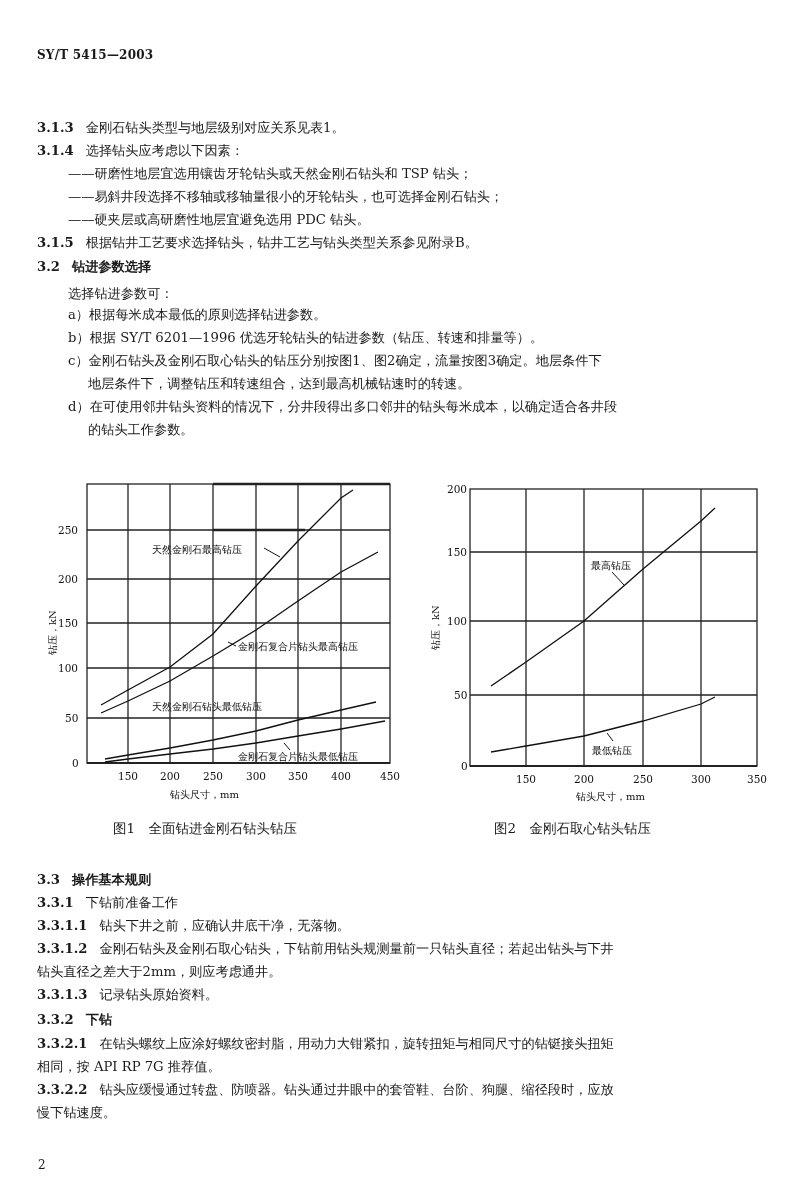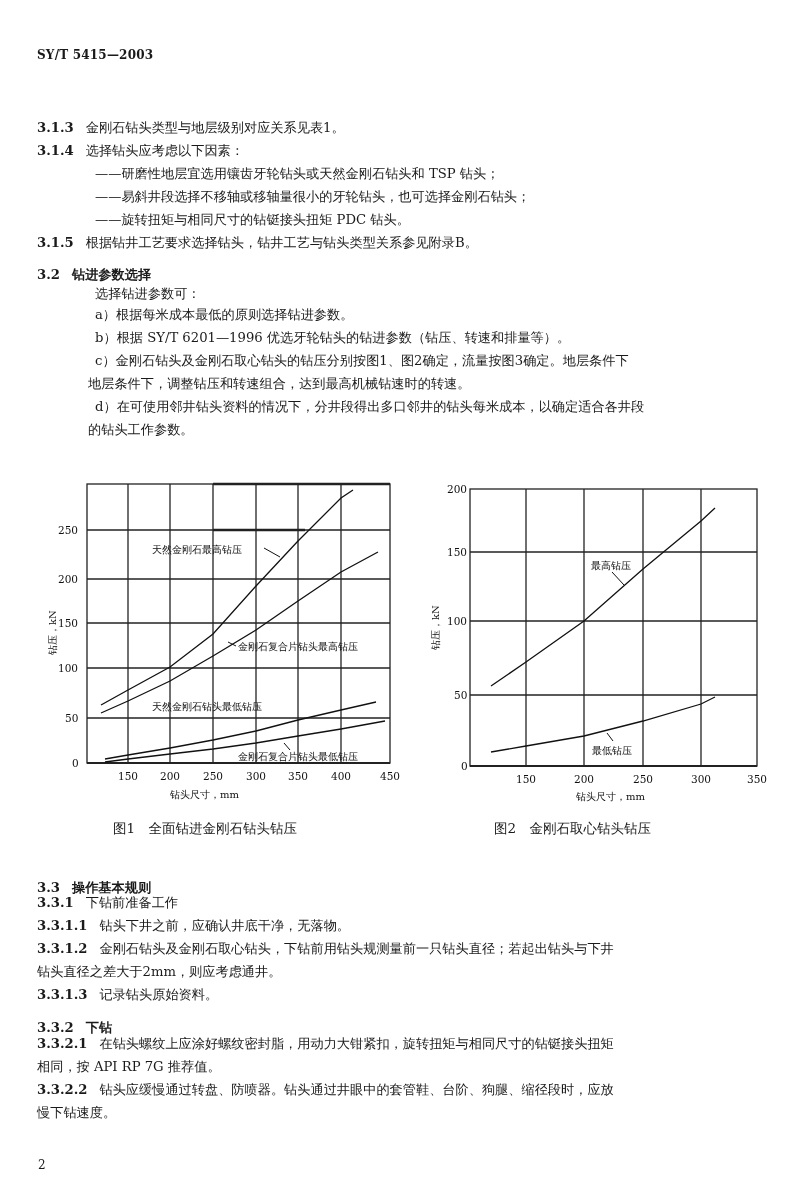--- a/index.html
+++ b/index.html
@@ -1,37 +1,37 @@
 <!DOCTYPE html>
 <html><head>
 <meta charset="utf-8">
 <style>
   html, body { margin: 0; padding: 0; background: #ffffff; }
   body { width: 800px; height: 1189px; position: relative; overflow: hidden;
          font-family: "DejaVu Serif", "Liberation Serif", serif; color: #1a1a1a; }
   .hdr { position: absolute; left: 37px; top: 48px; font-size: 12px; font-weight: bold; letter-spacing: 0.2px; }
   .line { position: absolute; left: 37px; font-size: 13.2px; line-height: 20px; white-space: nowrap; }
   .num { font-weight: bold; margin-right: 12px; }
-  .bold { font-weight: bold; margin-top: 8px; }
-  .ind1 { left: 68px; margin-left: 27px; }
+  .bold { font-weight: bold; }
+  .ind1 { left: 68px; }
   .ind2 { left: 88px; text-align: center; }
   .caption { position: absolute; font-size: 13.5px; font-weight: normal; white-space: nowrap; }
   .pageno { position: absolute; left: 38px; top: 1158px; font-size: 12px; }
   svg text { font-family: "DejaVu Serif", serif; fill: #111; }
 </style>
 </head>
 <body>
 
 <div class="hdr">SY/T 5415—2003</div>
 
 <div class="line" style="top:118px"><span class="num">3.1.3</span><span>金刚石钻头类型与地层级别对应关系见表1。</span></div>
 <div class="line" style="top:141px"><span class="num">3.1.4</span><span>选择钻头应考虑以下因素：</span></div>
 <div class="line ind1" style="top:164px">——研磨性地层宜选用镶齿牙轮钻头或天然金刚石钻头和 TSP 钻头；</div>
 <div class="line ind1" style="top:187px">——易斜井段选择不移轴或移轴量很小的牙轮钻头，也可选择金刚石钻头；</div>
-<div class="line ind1" style="top:210px">——旋转扭矩与相同尺寸的钻铤接头扭矩 PDC 钻头。</div>
+<div class="line ind1" style="top:210px">——硬夹层或高研磨性地层宜避免选用 PDC 钻头。</div>
 <div class="line" style="top:233px"><span class="num">3.1.5</span><span>根据钻井工艺要求选择钻头，钻井工艺与钻头类型关系参见附录B。</span></div>
 
 <div class="line bold" style="top:257px"><span class="num">3.2</span><span>钻进参数选择</span></div>
 <div class="line ind1" style="top:284px">选择钻进参数可：</div>
 <div class="line ind1" style="top:305px">a）根据每米成本最低的原则选择钻进参数。</div>
 <div class="line ind1" style="top:328px">b）根据 SY/T 6201—1996 优选牙轮钻头的钻进参数（钻压、转速和排量等）。</div>
 <div class="line ind1" style="top:351px">c）金刚石钻头及金刚石取心钻头的钻压分别按图1、图2确定，流量按图3确定。地层条件下</div>
 <div class="line ind2" style="top:374px">地层条件下，调整钻压和转速组合，达到最高机械钻速时的转速。</div>
 <div class="line ind1" style="top:397px">d）在可使用邻井钻头资料的情况下，分井段得出多口邻井的钻头每米成本，以确定适合各井段</div>
 <div class="line ind2" style="top:420px">的钻头工作参数。</div>

